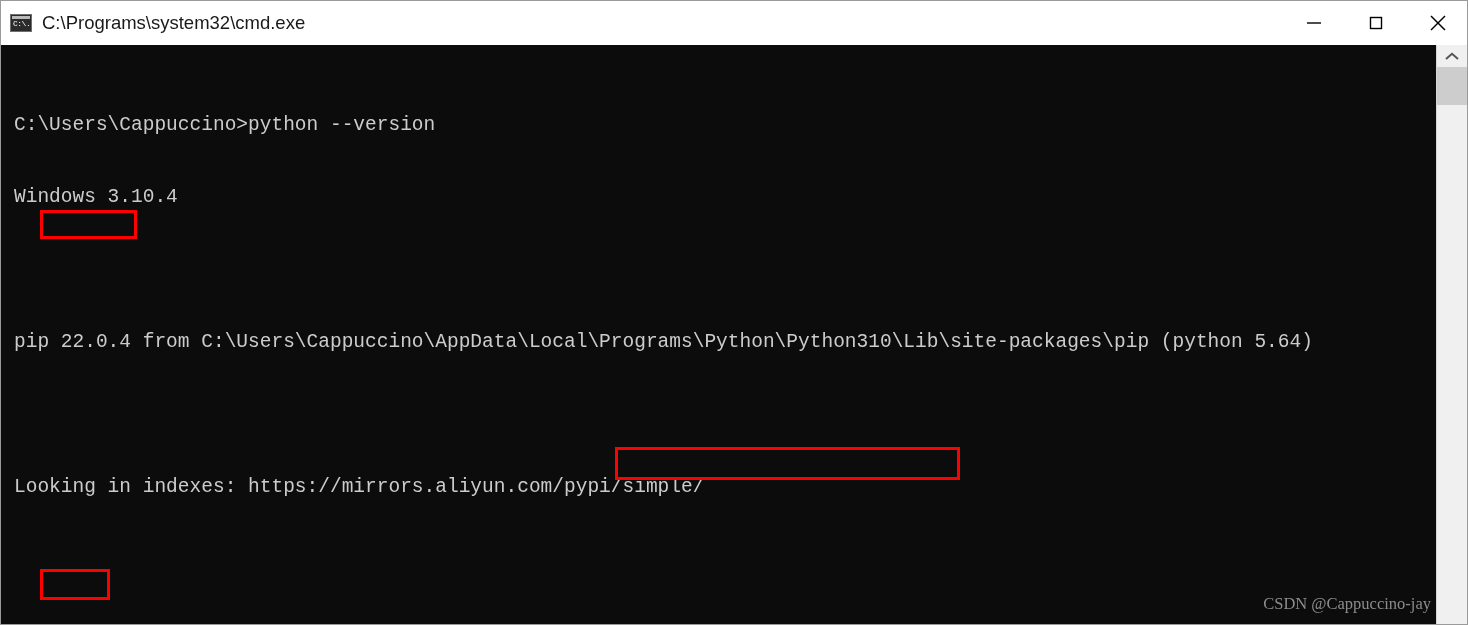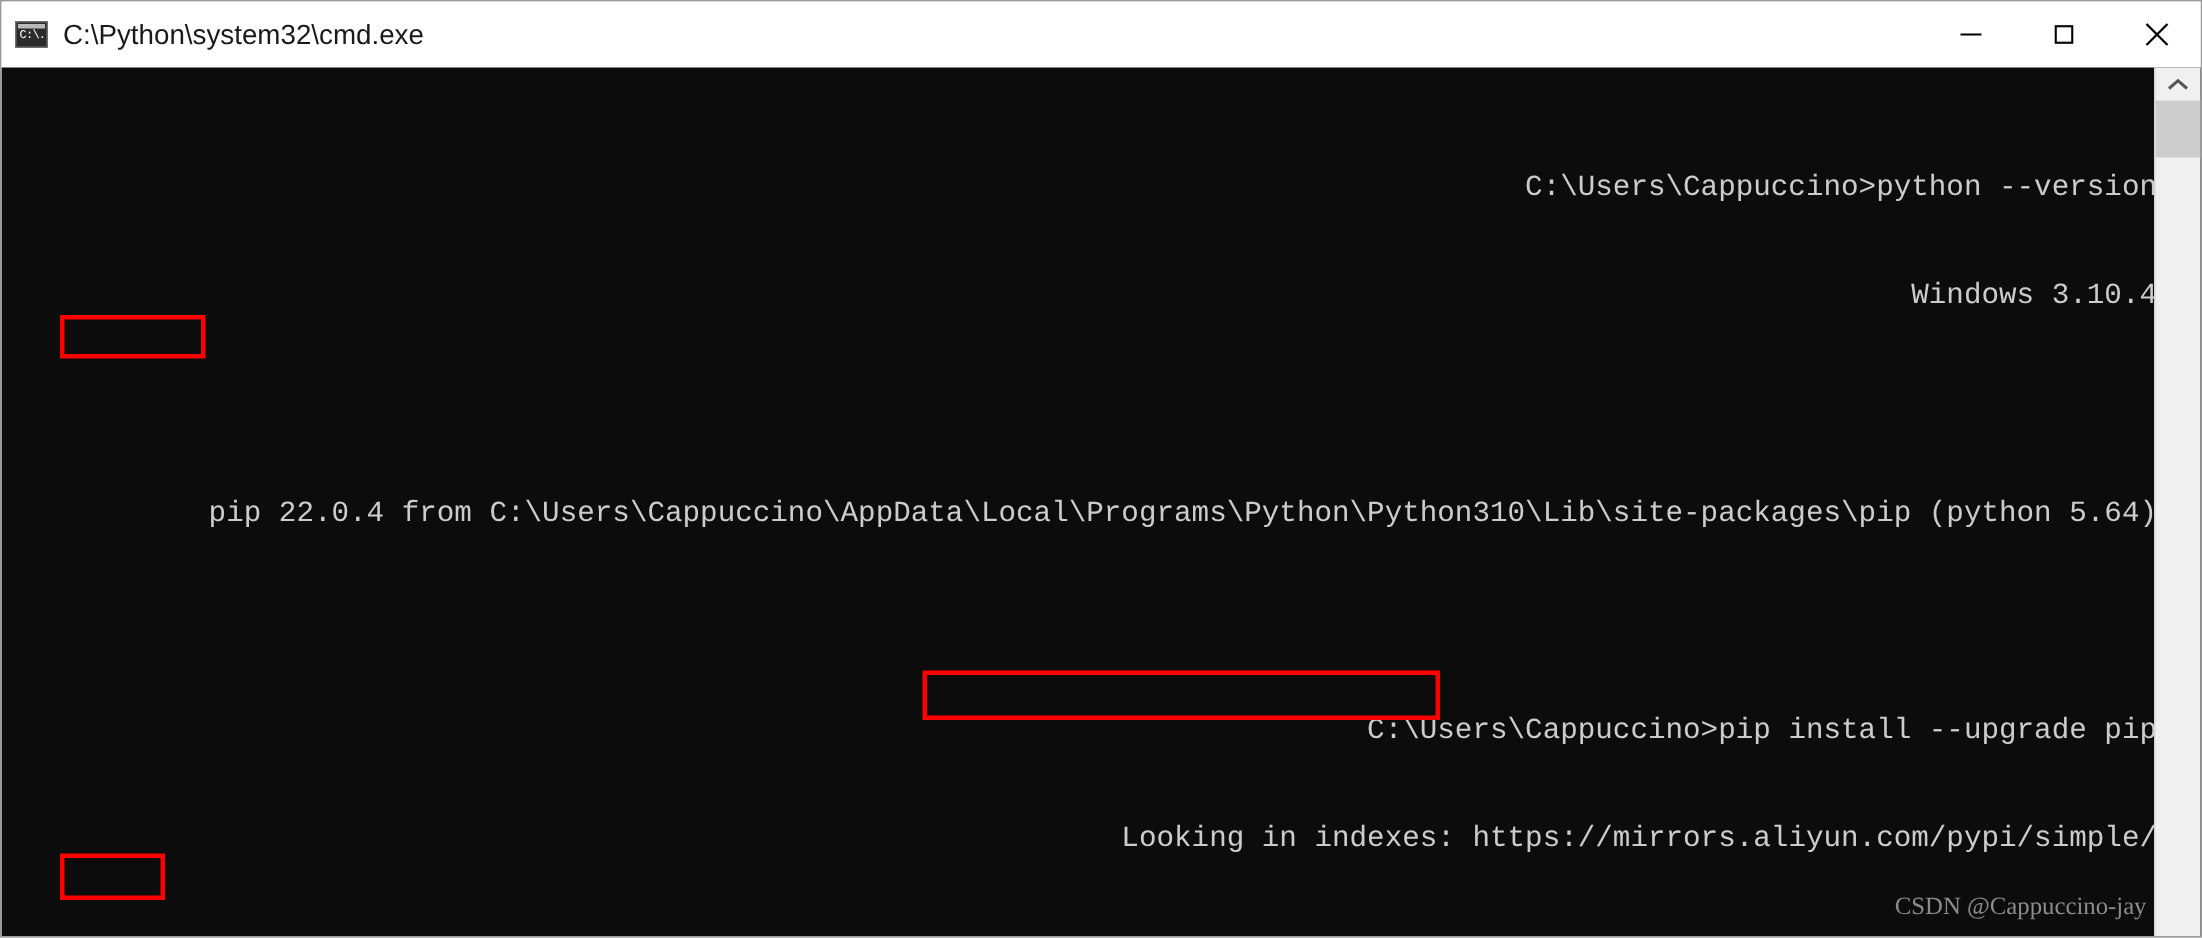--- a/index.html
+++ b/index.html
@@ -103,22 +103,21 @@
     font-size: 19.5px;
     line-height: 24.1px;
     color: #cccccc;
     white-space: pre;
     letter-spacing: 0px;
   }
   .line {
     height: 24.1px;
     white-space: pre;
     position: relative;
-    padding-left: 1px;
-    text-align: right;
+    padding-left: 13px;
   }
 
   
   .redbox {
     position: absolute;
     border: 3px solid #ff0000;
     box-sizing: border-box;
     pointer-events: none;
     z-index: 5;
   }
@@ -164,21 +163,21 @@
 </style>
 </head>
 <body>
 
 <div class="window">
 
   <div class="titlebar">
     <div class="title-icon">
       <span class="title-icon-text">C:\.</span>
     </div>
-    <div class="title-text">C:\Python\system32\cmd.exe</div>
+    <div class="title-text">C:\Programs\system32\cmd.exe</div>
     <div class="title-spacer"></div>
 
     <div class="winbtn">
       <svg width="22" height="22" viewBox="0 0 22 22">
         <line x1="4" y1="11" x2="18" y2="11" stroke="#000" stroke-width="1.4"></line>
       </svg>
     </div>
     <div class="winbtn">
       <svg width="22" height="22" viewBox="0 0 22 22">
         <rect x="5.5" y="5.5" width="11" height="11" fill="none" stroke="#000" stroke-width="1.4"></rect>
@@ -192,21 +191,20 @@
     </div>
   </div>
 
   <div class="console-area">
     <div class="console-text">
       <div class="line">C:\Users\Cappuccino&gt;python --version</div>
       <div class="line">Windows 3.10.4</div>
       <div class="line"></div>
       <div class="line">pip 22.0.4 from C:\Users\Cappuccino\AppData\Local\Programs\Python\Python310\Lib\site-packages\pip (python 5.64)</div>
       <div class="line"></div>
-      <div class="line">C:\Users\Cappuccino&gt;pip install --upgrade pip</div>
       <div class="line">Looking in indexes: https://mirrors.aliyun.com/pypi/simple/</div>
       
       
       
       
       
       
       
       
       

